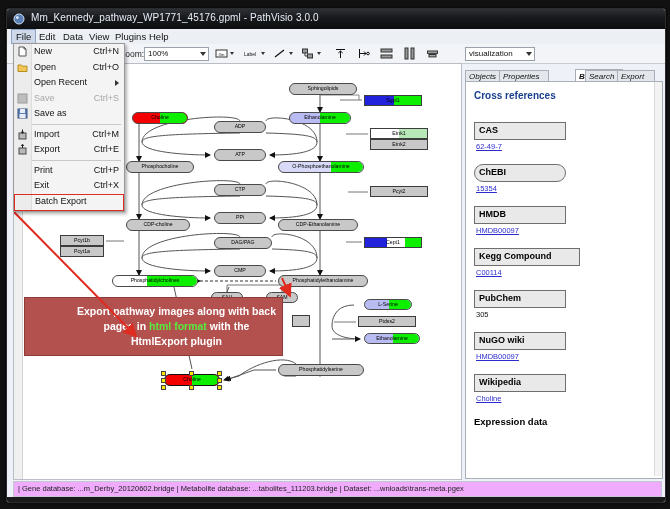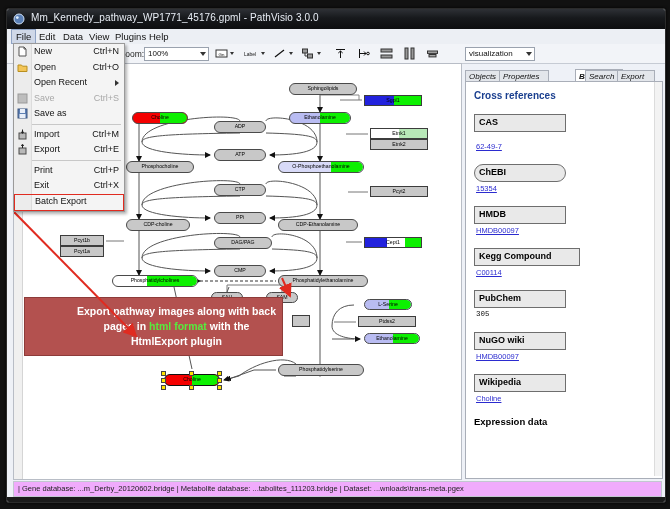--- a/index.html
+++ b/index.html
@@ -98,21 +98,21 @@
   .tab.active{background:#fff;top:0px;height:13px;line-height:13px;font-weight:bold;margin-left:32px;}
   .rbody{position:absolute;left:2px;top:34px;width:196px;height:396px;
          background:#fff;border:1px solid #a9aeb8;overflow:hidden;}
   .xref-title{position:absolute;left:8px;top:8px;font-size:10px;font-weight:bold;
               color:#1a3f8f;}
   .dbbox{position:absolute;left:8px;width:90px;height:16px;background:#e9e9e9;
          border:1px solid #6e6e6e;}
   .dbbox .dblab{position:absolute;left:4px;top:2px;font-size:9px;font-weight:bold;color:#000;}
   .dbval{position:absolute;left:10px;font-size:7.5px;color:#2b2bcf;
          text-decoration:underline;}
-  .dbval.plain{color:#111;text-decoration:none;font-family:Liberation Mono, monospace;}
+  .dbval.plain{color:#111;text-decoration:none;}
   .expr{position:absolute;left:8px;font-size:9.5px;font-weight:bold;color:#000;}
   .rscroll{position:absolute;right:0;top:0;width:7px;height:394px;background:#f3f3f3;
            border-left:1px solid #dcdcdc;}
 
   
   .statusbar{position:absolute;left:6px;top:472px;width:647px;height:14px;
              background:#f0abfc;border:1px solid #c2c7d0;}
   .statusbar .stxt{position:absolute;left:4px;top:2px;font-size:7.5px;color:#222;
              white-space:nowrap;}
   .win-bottom{position:absolute;left:0;top:488px;width:658px;height:5px;background:#1a1a1a;}
@@ -423,21 +423,21 @@
       <div class="tab" style="left:0px;width:32px;">Objects</div>
       <div class="tab" style="left:34px;width:42px;">Properties</div>
       <div class="tab active" style="left:78px;width:40px;">Backpage</div>
       <div class="tab" style="left:120px;width:30px;">Search</div>
       <div class="tab" style="left:152px;width:30px;">Export</div>
     </div>
 
     <div class="rbody">
       <div class="xref-title">Cross references</div>
 
-      <div class="dbbox" style="top:32px;text-align:center;">
+      <div class="dbbox" style="top:40px;text-align:center;">
         <span class="dblab">CAS</span>
           </div>
       <a class="dbval" style="top:60px;" href="#">62-49-7</a>
 
       <div class="dbbox" style="top:82px;border-radius:9px;">
         <span class="dblab">ChEBI</span>
           </div>
       <a class="dbval" style="top:102px;" href="#">15354</a>
 
       <div class="dbbox" style="top:124px;">

